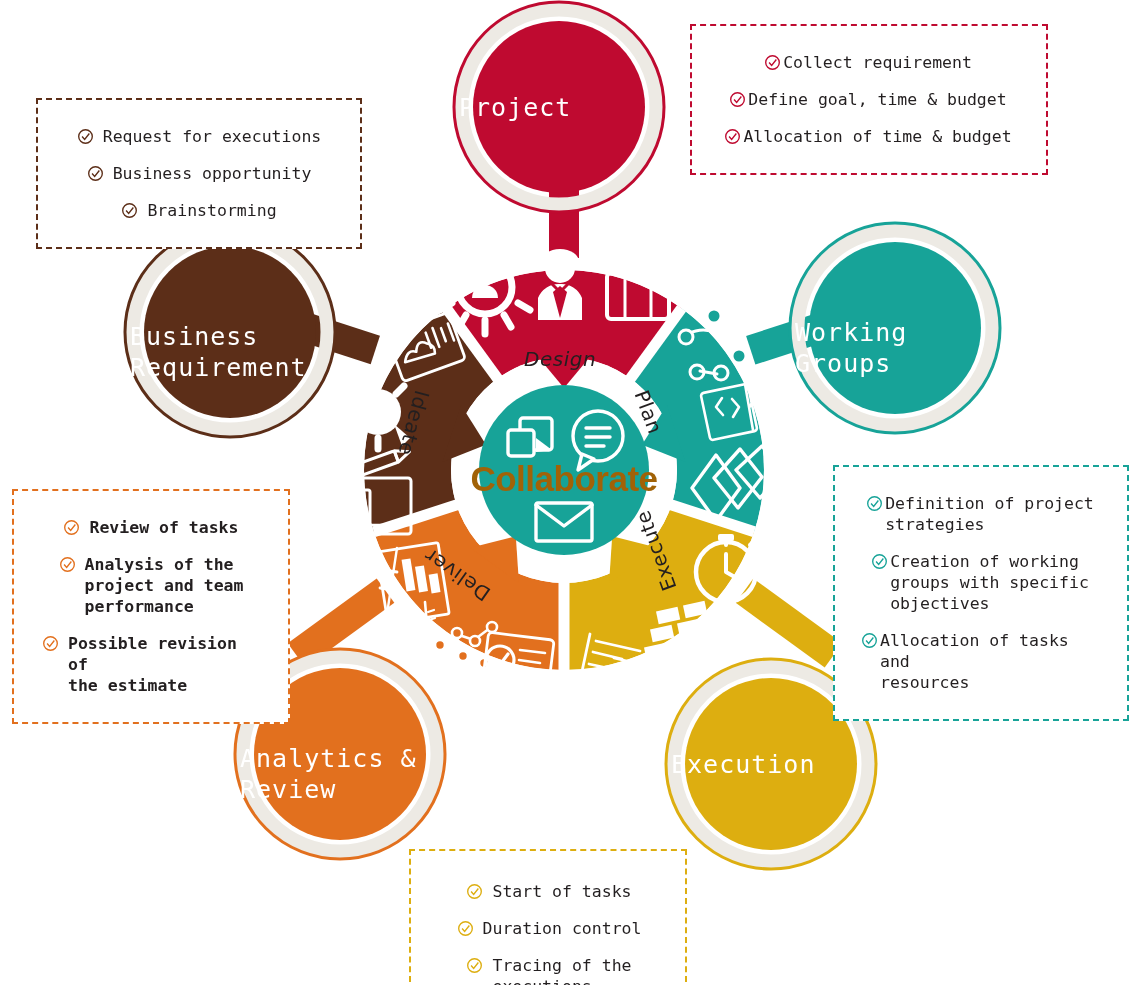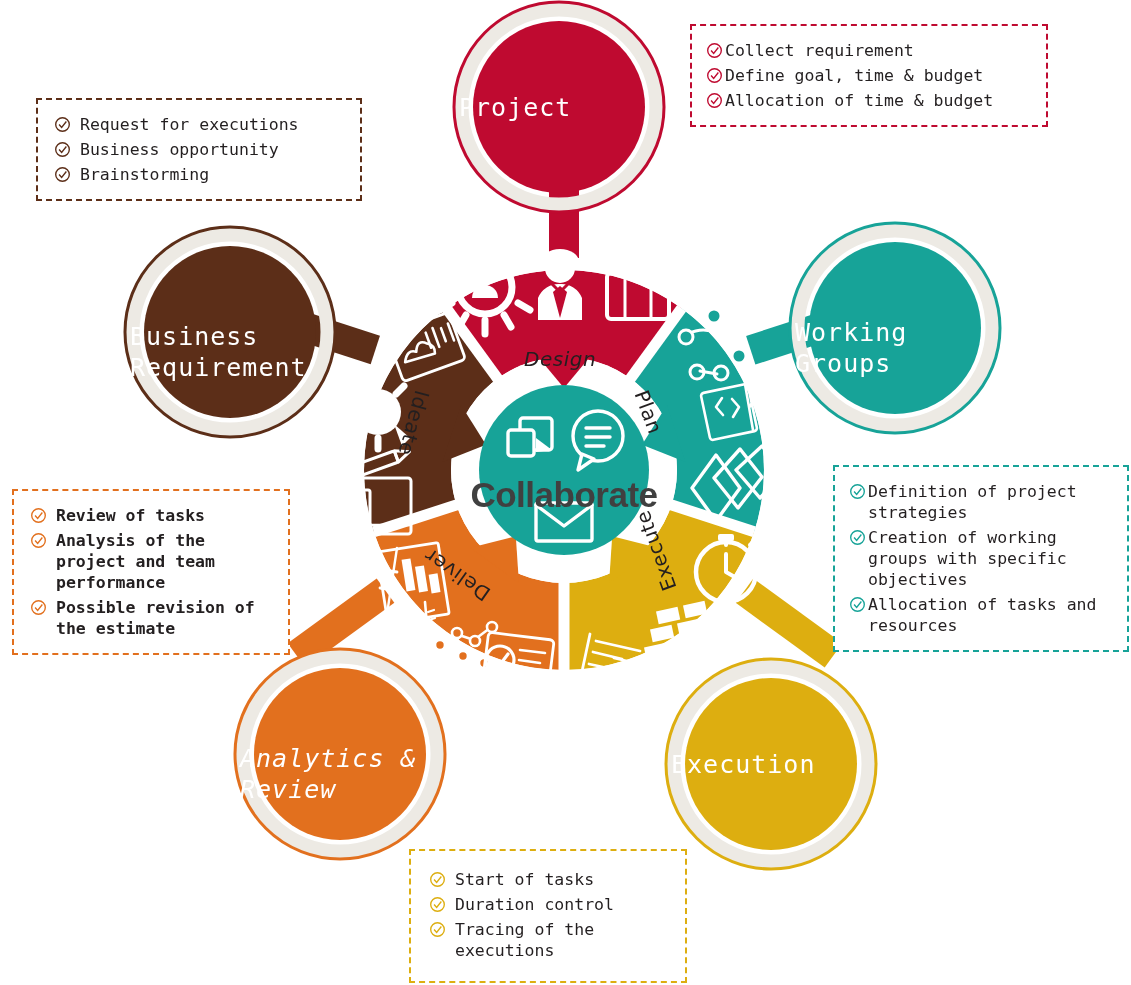--- a/index.html
+++ b/index.html
@@ -3,40 +3,40 @@
 <meta charset="utf-8">
 <style>
   html,body{margin:0;padding:0;background:#ffffff;}
   body{width:1131px;height:985px;position:relative;overflow:hidden;
        font-family:"DejaVu Sans Mono","Liberation Mono",monospace;}
   #stage{position:absolute;left:0;top:0;width:1131px;height:985px;}
 
   
   .callout{position:absolute;background:#fff;padding:10px 12px 10px 10px;box-sizing:border-box;}
   .callout ul{list-style:none;margin:0;padding:0;}
-  .callout li{display:flex;align-items:flex-start;line-height:21px;margin:4px;}
+  .callout li{display:flex;align-items:flex-start;line-height:21px;margin:16px;justify-content:center;}
   .callout .chk{flex:0 0 auto;width:17px;height:17px;margin-top:2px;margin-right:2px;}
   .callout .txt{font-size:16.5px;color:#231f20;letter-spacing:0px;white-space:pre-wrap;}
 
   #co-project{left:690px;top:24px;width:358px;border:2.5px dashed #BF0A30;}
   #co-business{left:36px;top:98px;width:326px;border:2.5px dashed #5C2E18;padding-left:12px;}
   #co-business .chk{margin-right:9px;}
   #co-analytics{left:12px;top:489px;width:278px;border:2.5px dashed #E2701E;padding-left:12px;font-weight:bold;}
   #co-analytics .chk{margin-right:9px;}
   #co-working{left:833px;top:465px;width:296px;border:2.5px dashed #17A398;}
   #co-execution{left:409px;top:849px;width:278px;border:2.5px dashed #DDAE10;padding-left:14px;padding-top:14px;padding-bottom:16px;}
   #co-execution .chk{margin-right:9px;}
   .bubwrap{position:absolute;}
   .bubwrap .blabel{position:absolute;left:0;right:0;text-align:left;color:#fff;
                    font-size:25px;line-height:31px;letter-spacing:1px;}
 
   
   #hub-title{position:absolute;left:434px;top:459px;width:260px;text-align:center;
              font-family:"Liberation Sans",sans-serif;font-weight:bold;font-size:35px;
-             color:#404040;letter-spacing:-0.5px;margin-top:16px;}
+             color:#a16207;letter-spacing:-0.5px;}
   .ringlabel{position:absolute;color:#231f20;font-size:20px;letter-spacing:0.5px;
              font-family:"DejaVu Sans","Liberation Sans",sans-serif;}
 </style>
 </head>
 <body>
 
 <div id="stage">
 
   <svg width="1131" height="985" viewBox="0 0 1131 985" style="position:absolute;left:0;top:0;">
     <defs>
@@ -324,21 +324,21 @@
   </div>
   <div class="bubwrap" style="left:130px;top:302px;width:200px;white-space:pre-line;">
     <div class="blabel" style="white-space:pre-line;">Business
 Requirement</div>
   </div>
   <div class="bubwrap" style="left:795px;top:298px;width:200px;white-space:pre-line;">
     <div class="blabel" style="white-space:pre-line;">Working
 Groups</div>
   </div>
   <div class="bubwrap" style="left:240px;top:724px;width:200px;white-space:pre-line;">
-    <div class="blabel" style="white-space:pre-line;font-style:italic;">Analytics &amp;
+    <div class="blabel" style="white-space:pre-line;">Analytics &amp;
 Review</div>
   </div>
   <div class="bubwrap" style="left:671px;top:749px;width:200px;">
     <div class="blabel">Execution</div>
   </div>
 
   <div id="hub-title">Collaborate</div>
 
   <div class="ringlabel" style="left:524px;top:347px;font-style:italic;">Design</div>
   <div class="ringlabel" style="left:652px;top:387px;transform:rotate(70deg);transform-origin:left top;">Plan</div>

